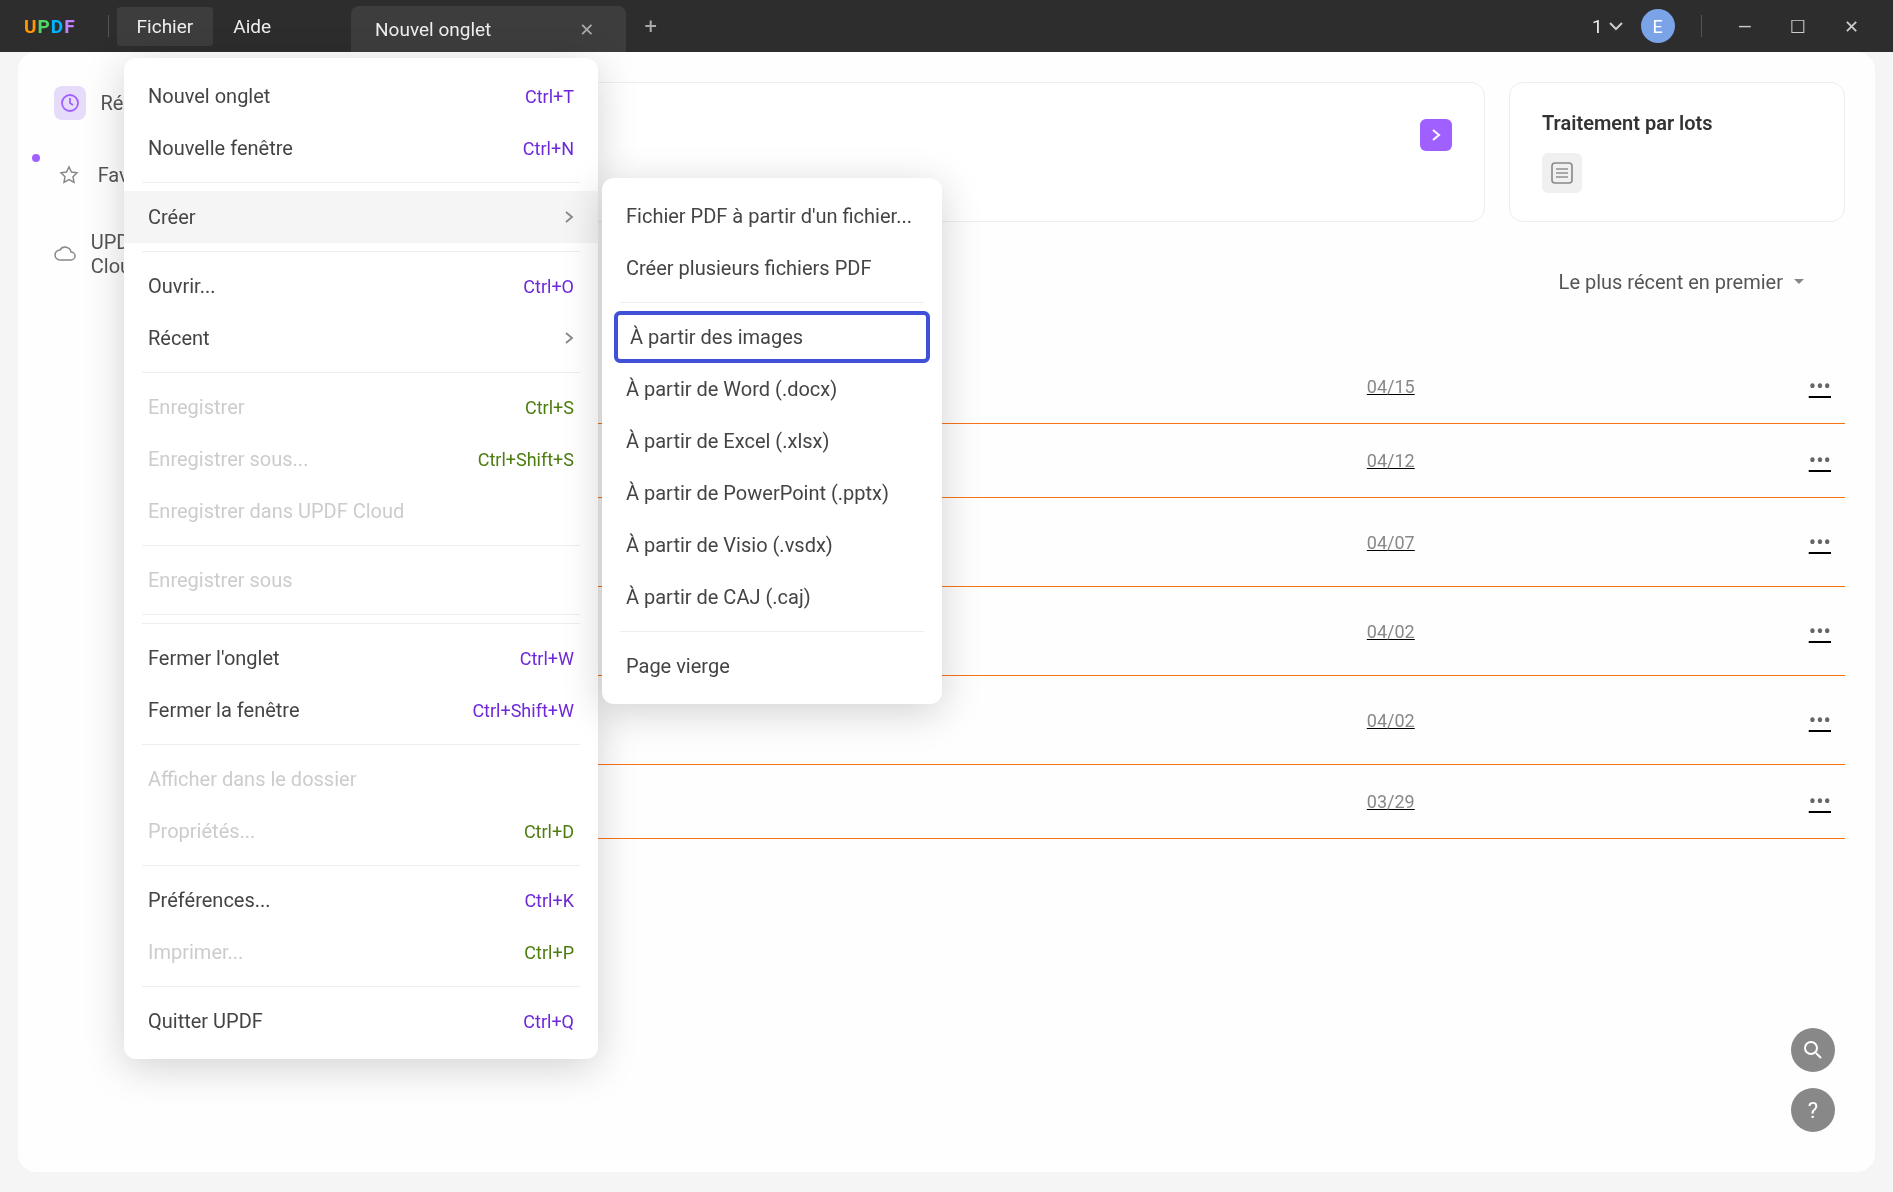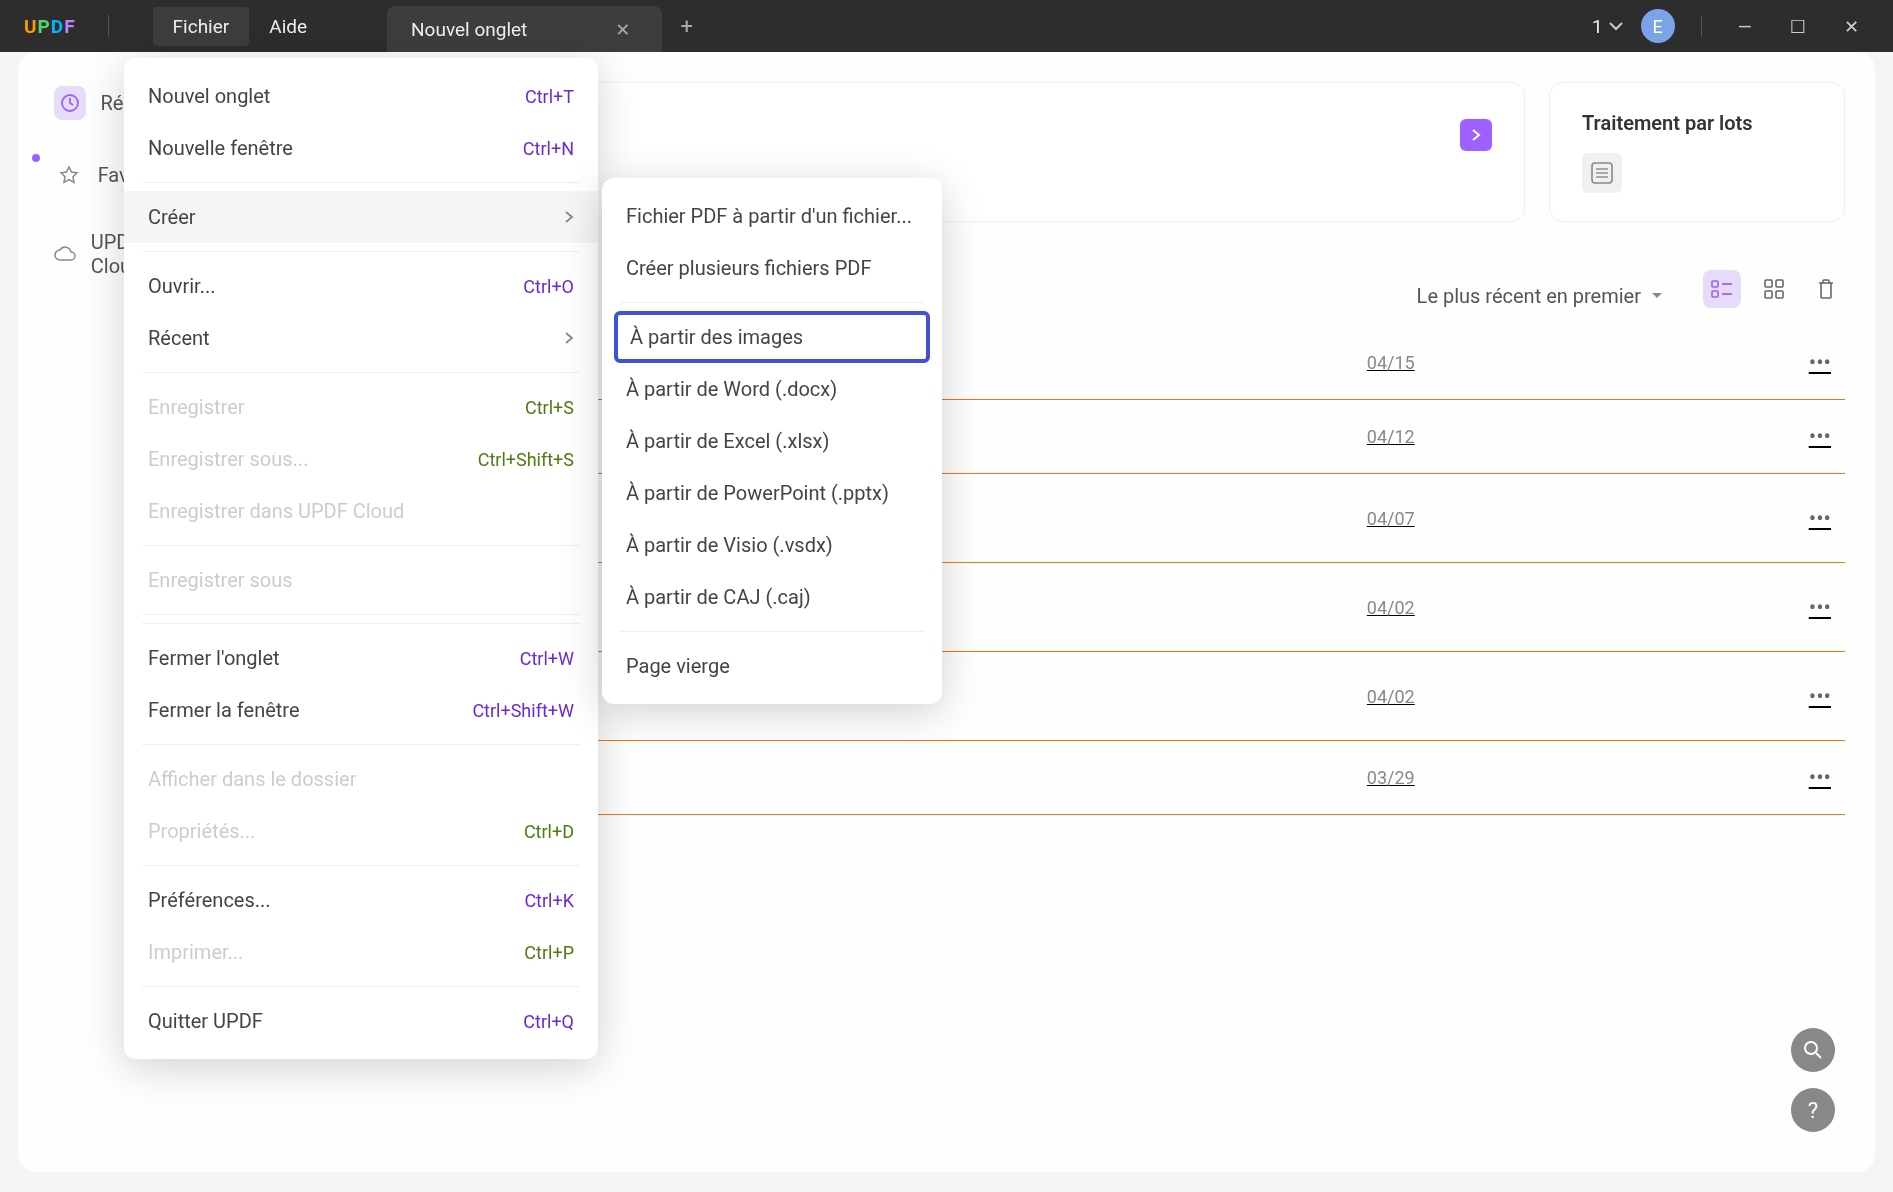--- a/index.html
+++ b/index.html
@@ -6,21 +6,21 @@
 body { background: #f5f5f5; width: 1893px; height: 1192px; overflow: hidden; position: relative; }
 
 .titlebar { background: #2d2d2d; height: 52px; display: flex; align-items: center; color: #ccc; font-size: 19px; }
 .logo { padding: 0 24px; font-weight: bold; letter-spacing: 1px; }
 .logo .u { color: #ff9500; }
 .logo .p { color: #4dd964; }
 .logo .d { color: #00b4ff; }
 .logo .f { color: #c080ff; }
 .divider { width: 1px; height: 22px; background: #555; margin: 0 8px; }
 .menu-btn { padding: 8px 20px; color: #eee; font-size: 19px; cursor: pointer; }
-.menu-btn.active { background: #3d3d3d; border-radius: 4px; margin-left: 36px; }
+.menu-btn.active { background: #3d3d3d; border-radius: 4px; }
 .tab { background: #3d3d3d; border-radius: 8px 8px 0 0; padding: 10px 24px; margin-left: 60px; display: flex; align-items: center; gap: 80px; color: #eee; font-size: 19px; height: 46px; margin-top: 6px; }
 .tab-close { font-size: 18px; cursor: pointer; color: #aaa; padding: 4px 8px; }
 .tab-add { padding: 8px 18px; color: #aaa; font-size: 22px; cursor: pointer; }
 .titlebar-right { margin-left: auto; display: flex; align-items: center; gap: 18px; padding-right: 24px; }
 .badge-1 { display: flex; align-items: center; gap: 6px; color: #eee; font-size: 19px; }
 .avatar { width: 34px; height: 34px; border-radius: 50%; background: #7aa3e8; color: white; display: flex; align-items: center; justify-content: center; font-size: 18px; }
 .win-btn { color: #ccc; font-size: 18px; cursor: pointer; padding: 6px 10px; }
 
 .content { background: #fefefe; margin: 0 18px 18px 18px; border-radius: 18px; height: 1120px; position: relative; display: flex; }
 
@@ -29,25 +29,25 @@
 .sidebar-item.active .icon-box { background: #e6dcfa; }
 .icon-box { width: 34px; height: 34px; border-radius: 8px; display: flex; align-items: center; justify-content: center; }
 .dot-marker { position: absolute; left: 14px; top: 102px; width: 8px; height: 8px; background: #a060ff; border-radius: 50%; }
 
 .main { flex: 1; padding: 30px; }
 .action-row { display: flex; gap: 24px; margin-bottom: 30px; }
 .card { background: #fff; border: 1px solid #eee; border-radius: 14px; padding: 28px 32px; }
 .open-card { flex: 1; }
 .open-title { font-size: 22px; font-weight: 600; color: #333; }
 .open-btn { width: 32px; height: 32px; background: #a060ff; border-radius: 6px; float: right; display: flex; align-items: center; justify-content: center; color: white; margin-top: 8px; }
-.batch-card { width: 296px; }
+.batch-card { width: 336px; }
 .batch-title { font-size: 20px; font-weight: 600; color: #333; margin-bottom: 18px; }
 .batch-icon { width: 40px; height: 40px; background: #f0f0f0; border-radius: 6px; }
 
-.recent-header { display: flex; align-items: flex-end; padding: 18px 0; }
+.recent-header { display: flex; align-items: flex-start; padding: 18px 0; flex-direction: column; }
 .recent-sort { margin-left: auto; margin-right: 40px; font-size: 20px; color: #555; display: flex; align-items: center; gap: 10px; }
 .view-btns { display: flex; gap: 14px; align-items: center; }
 .view-btn { width: 38px; height: 38px; border-radius: 8px; display: flex; align-items: center; justify-content: center; cursor: pointer; }
 .view-btn.active { background: #e6dcfa; }
 
 .file-row { display: flex; align-items: center; padding: 18px 0; border-bottom: 1px solid #f97316; text-decoration: underline; }
 .file-info { flex: 1; }
 .file-name { font-size: 20px; font-weight: 600; color: #333; margin-bottom: 8px; }
 .file-meta { font-size: 17px; color: #aaa; }
 .file-meta .sep { margin: 0 10px; color: #ddd; }

